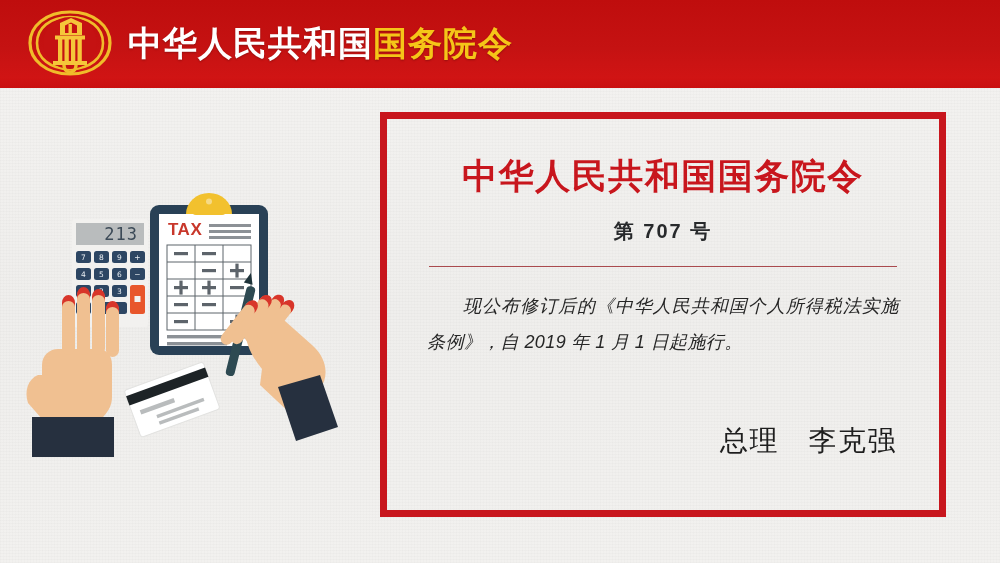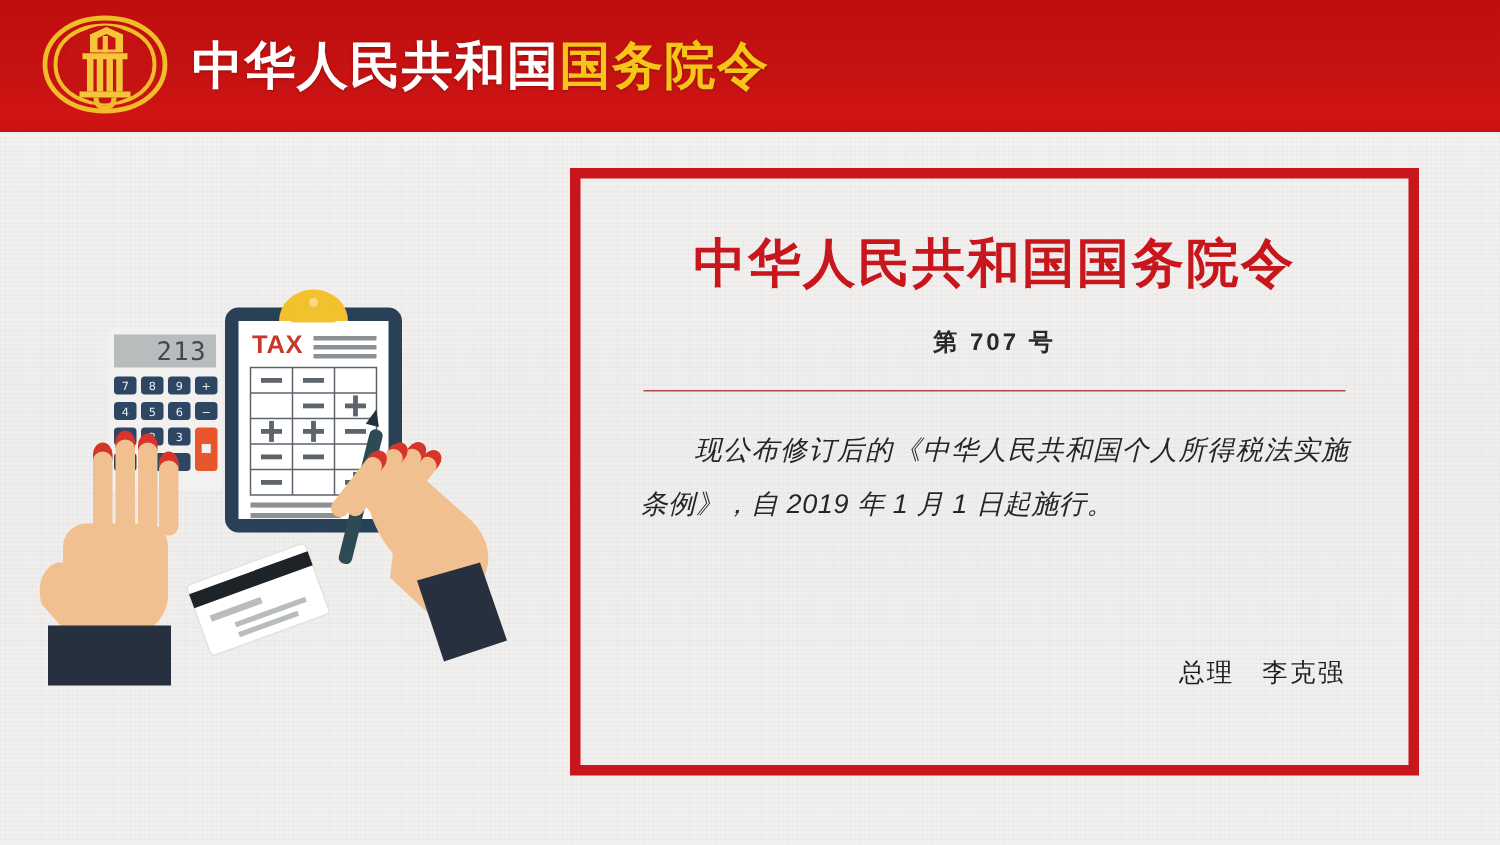--- a/index.html
+++ b/index.html
@@ -42,35 +42,35 @@
     border:7px solid #c8161d; background:transparent;
   }
   .card-inner { position:relative; width:100%; height:100%; padding:36px 34px 0 34px; }
 
   .doc-title {
     text-align:center; color:#c8161d; font-weight:bold;
     font-size:35px; letter-spacing:1.5px; line-height:1.2;
   }
   .doc-number {
     text-align:center; color:#27292b; font-weight:bold;
-    font-size:16px; letter-spacing:2px; margin-top:21px;
+    font-size:20px; letter-spacing:2px; margin-top:21px;
   }
   .divider {
     height:1px; background:#aa4a4e; margin:21px 8px 0 8px;
   }
   .doc-body {
     margin-top:21px; color:#262626; font-size:18px; line-height:2.0;
     text-align:justify; text-justify:inter-ideograph; text-indent:2em;
     letter-spacing:0.4px; padding:0 6px;font-style:italic;
   }
   .sign-block {
     position:absolute; right:42px; bottom:48px; text-align:right;
     color:#1e1e1e; line-height:1.55;
   }
-  .sign-name { font-size:17px; letter-spacing:1.5px; }
+  .sign-name { font-size:28px; letter-spacing:1.5px; }
   .sign-date { font-size:21px; letter-spacing:0.5px; }
 </style>
 </head>
 <body>
 
 <div class="slide">
 
   <div class="header">
 
     <div class="emblem">

